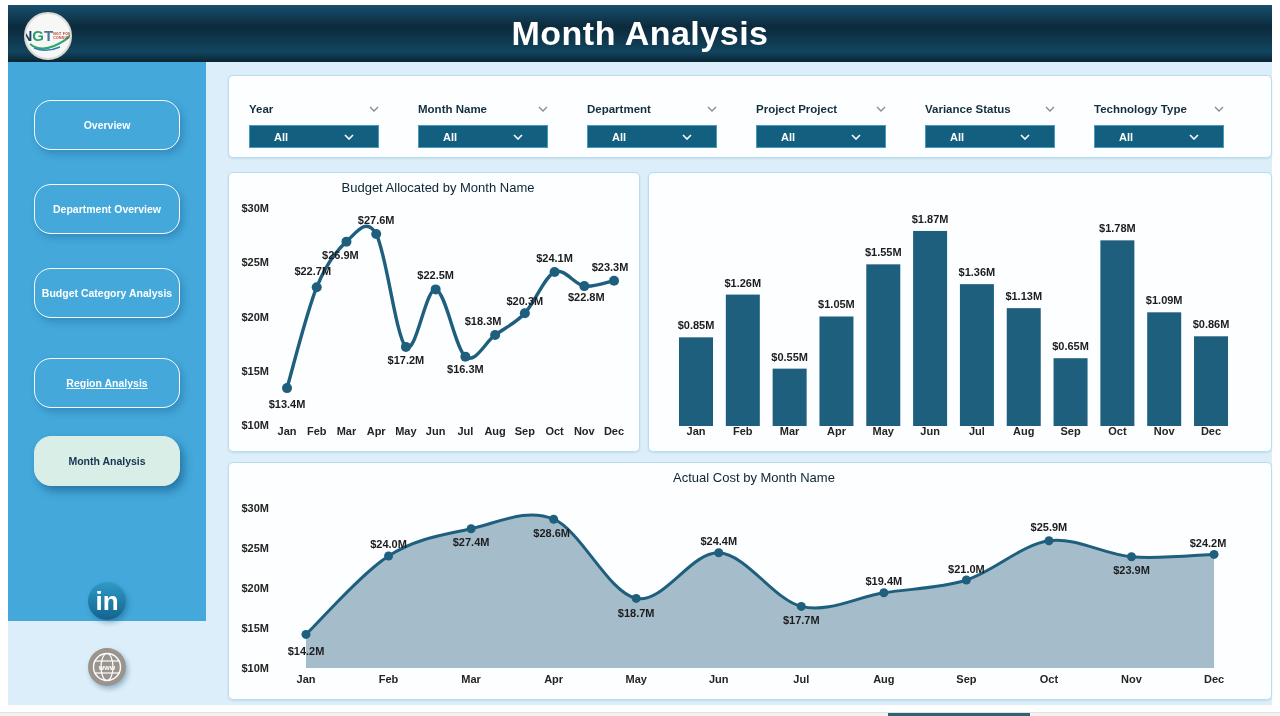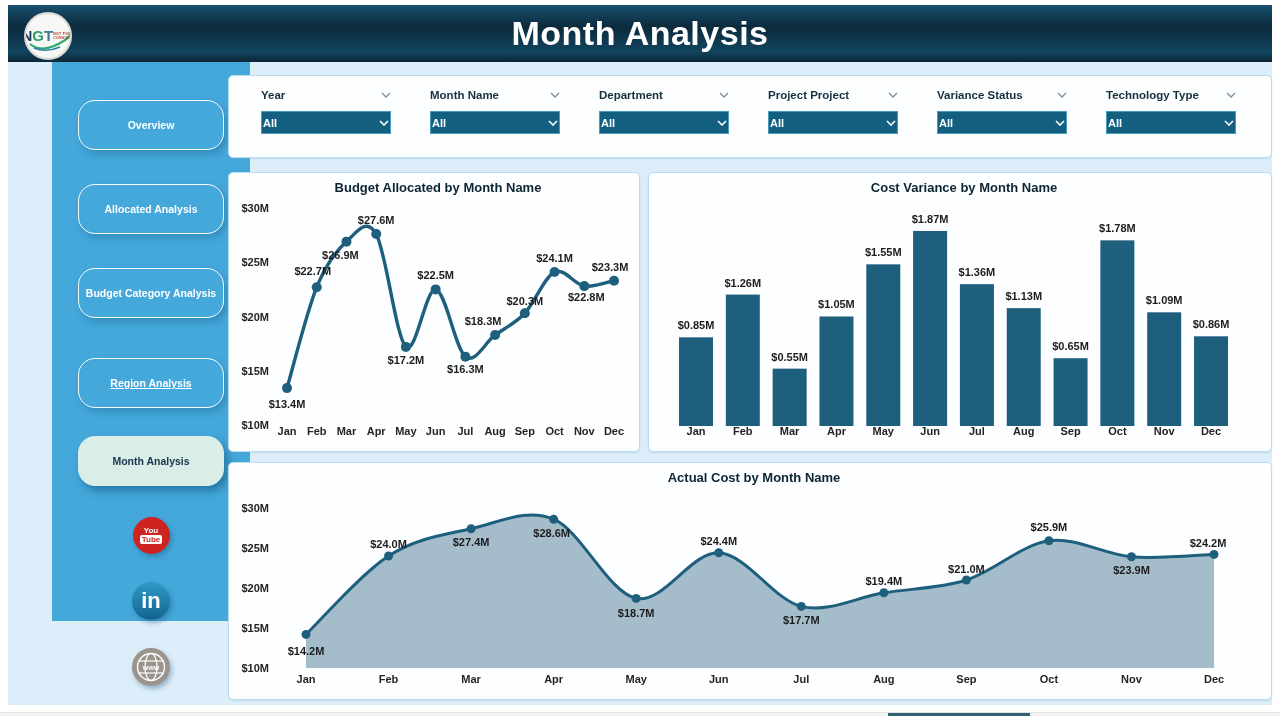--- a/index.html
+++ b/index.html
@@ -18,57 +18,57 @@
   .logo-letters .l-n { color:#1d3f63; } .logo-letters .l-g { color:#2a9e6a; }
   .logo-letters .l-t { color:#44769a; }
   .logo-sub { font-size:3.5px; color:#b03a2e; font-weight:bold; letter-spacing:.3px; z-index:2; }
   .logo svg { position:absolute; left:2px; top:8px; z-index:1; }
 
   
   .canvas { position:absolute; left:8px; top:62px; width:1264px; height:643px;
     background:#dceef9; }
 
   
-  .sidebar { position:absolute; left:0; top:0; width:198px; height:559px; background:#44a8db;margin-left:44px; }
+  .sidebar { position:absolute; left:0; top:0; width:198px; height:559px; background:#44a8db; }
   .nav-btn { position:absolute; left:26px; width:146px; height:50px; border-radius:17px;
     border:1.5px solid rgba(255,255,255,.95); color:#ffffff; font-size:10.5px; font-weight:bold;
     display:flex; align-items:center; justify-content:center; white-space:nowrap;
     background:transparent; box-shadow:3px 4px 7px rgba(15,75,115,.30); cursor:pointer; }
   .nav-btn.active { background:#d9eee6; color:#17344f; border-color:#d9eee6;
     box-shadow:4px 5px 8px rgba(0,60,100,.45); }
   .social { position:absolute; left:0; width:198px; display:flex; justify-content:center; }
   .yt { width:37px; height:37px; border-radius:50%; background:#ce2420; display:flex;
     flex-direction:column; align-items:center; justify-content:center; box-shadow:2px 3px 5px rgba(20,70,110,.35); }
   .yt .yt1 { color:#fff; font-size:8px; font-weight:bold; line-height:8px; }
   .yt .yt2 { color:#ce2420; font-size:8px; font-weight:bold; background:#fff;
     border-radius:2px; padding:0 2px; line-height:9px; }
   .li { width:38px; height:38px; border-radius:19px;
     background:linear-gradient(180deg,#2e9bc6 0%,#13638f 100%);
-    color:#fff; font-size:22px; font-weight:bold; display:flex; align-items:center;
+    color:#fff; font-size:26px; font-weight:bold; display:flex; align-items:center;
     justify-content:center; box-shadow:2px 3px 5px rgba(20,70,110,.35); }
   .www { width:38px; height:38px; border-radius:50%; background:#9a948c; display:flex;
     align-items:center; justify-content:center; box-shadow:2px 3px 5px rgba(20,70,110,.35); }
 
   
   .panel { position:absolute; background:#fdfeff; border:1px solid #b9ddef;
     border-radius:5px; box-shadow:0 1px 2px rgba(120,170,200,.25); }
   .panel-filters { left:220px; top:13px;  width:1044px; height:83px; }
   .panel-budget  { left:220px; top:110px; width:412px;  height:280px; }
   .panel-cost    { left:640px; top:110px; width:624px;  height:280px; }
   .panel-actual  { left:220px; top:400px; width:1044px; height:238px; }
   .chart-title { position:absolute; top:7px; left:0; width:100%; text-align:center;
-    font-size:13px; font-weight:bold; color:#0d2433;padding-left:8px; }
+    font-size:13px; font-weight:normal; color:#0d2433;padding-left:8px; }
   .chart-svg { position:absolute; left:0; top:0; }
 
   
-  .fgroup { position:absolute; top:10px; width:130px;margin-left:12px; }
+  .fgroup { position:absolute; top:24px; width:130px; }
   .flabel-row { display:flex; justify-content:space-between; align-items:center; height:18px; }
   .flabel { font-size:11.5px; font-weight:bold; color:#14303f; }
   .fdrop { margin-top:7px; height:23px; background:#135f80; border:1px solid #4a9abc;
-    display:flex; align-items:center; justify-content:space-between; padding:0 1px;
+    display:flex; align-items:center; justify-content:space-between; padding:0 24px;
     cursor:pointer; }
   .fdrop span { color:#ffffff; font-size:11px; font-weight:bold; }
 
   
   svg text { font-family:"Liberation Sans", sans-serif; font-weight:bold; }
   .tick  { font-size:11px; fill:#252423; }
   .month { font-size:11px; fill:#252423; }
   .dlabel{ font-size:11px; fill:#1d1d1d; }
 
   
@@ -89,32 +89,26 @@
     <div class="logo-sub">NGT FOR CONSULTS</div>
   </div>
   <h1>Month Analysis</h1>
 </div>
 
 <div class="canvas">
 
   <div class="sidebar">
     <div id="nav-container">
         <div class="nav-btn" style="top: 38px;">Overview</div>
-        <div class="nav-btn" style="top: 122px;">Allocated Analysis</div>
+        <div class="nav-btn" style="top: 122px;">Department Overview</div>
         <div class="nav-btn" style="top: 206px;">Budget Category Analysis</div>
         <div class="nav-btn" style="top: 296px; text-decoration: underline;">Region Analysis</div>
         <div class="nav-btn active" style="top: 374px;">Month Analysis</div>
       </div>
 
-    <div class="social" style="top:455px;">
-      <div class="yt">
-        <span class="yt1">You</span>
-        <span class="yt2">Tube</span>
-      </div>
-    </div>
     <div class="social" style="top:520px;">
       <div class="li">in</div>
     </div>
     <div class="social" style="top:586px;">
       <div class="www">
         <svg width="34" height="34" viewBox="0 0 34 34">
           <circle cx="17" cy="17" r="13.5" fill="none" stroke="#ffffff" stroke-width="1.4"></circle>
           <ellipse cx="17" cy="17" rx="6" ry="13.5" fill="none" stroke="#ffffff" stroke-width="1.2"></ellipse>
           <line x1="4" y1="11" x2="30" y2="11" stroke="#ffffff" stroke-width="1.2"></line>
           <line x1="4" y1="23" x2="30" y2="23" stroke="#ffffff" stroke-width="1.2"></line>
@@ -253,21 +247,20 @@
         <text x="236.38" y="199.64499999999998" text-anchor="middle" class="dlabel">$16.3M</text>
         <text x="254.11" y="151.945" text-anchor="middle" class="dlabel">$18.3M</text>
         <text x="295.84000000000003" y="132.245" text-anchor="middle" class="dlabel">$20.3M</text>
         <text x="325.57" y="89.01499999999999" text-anchor="middle" class="dlabel">$24.1M</text>
         <text x="357.3" y="128.12" text-anchor="middle" class="dlabel">$22.8M</text>
         <text x="381.03000000000003" y="97.695" text-anchor="middle" class="dlabel">$23.3M</text>
       </svg>
   </div>
 
   <div class="panel panel-cost">
-    <div class="chart-title">Cost Variance by Month Name</div>
     <svg class="chart-svg" id="svg-cost" width="624" height="280">
         <text x="47" y="262" text-anchor="middle" class="month">Jan</text>
         <text x="93.82" y="262" text-anchor="middle" class="month">Feb</text>
         <text x="140.64" y="262" text-anchor="middle" class="month">Mar</text>
         <text x="187.46" y="262" text-anchor="middle" class="month">Apr</text>
         <text x="234.28" y="262" text-anchor="middle" class="month">May</text>
         <text x="281.1" y="262" text-anchor="middle" class="month">Jun</text>
         <text x="327.92" y="262" text-anchor="middle" class="month">Jul</text>
         <text x="374.74" y="262" text-anchor="middle" class="month">Aug</text>
         <text x="421.56" y="262" text-anchor="middle" class="month">Sep</text>

